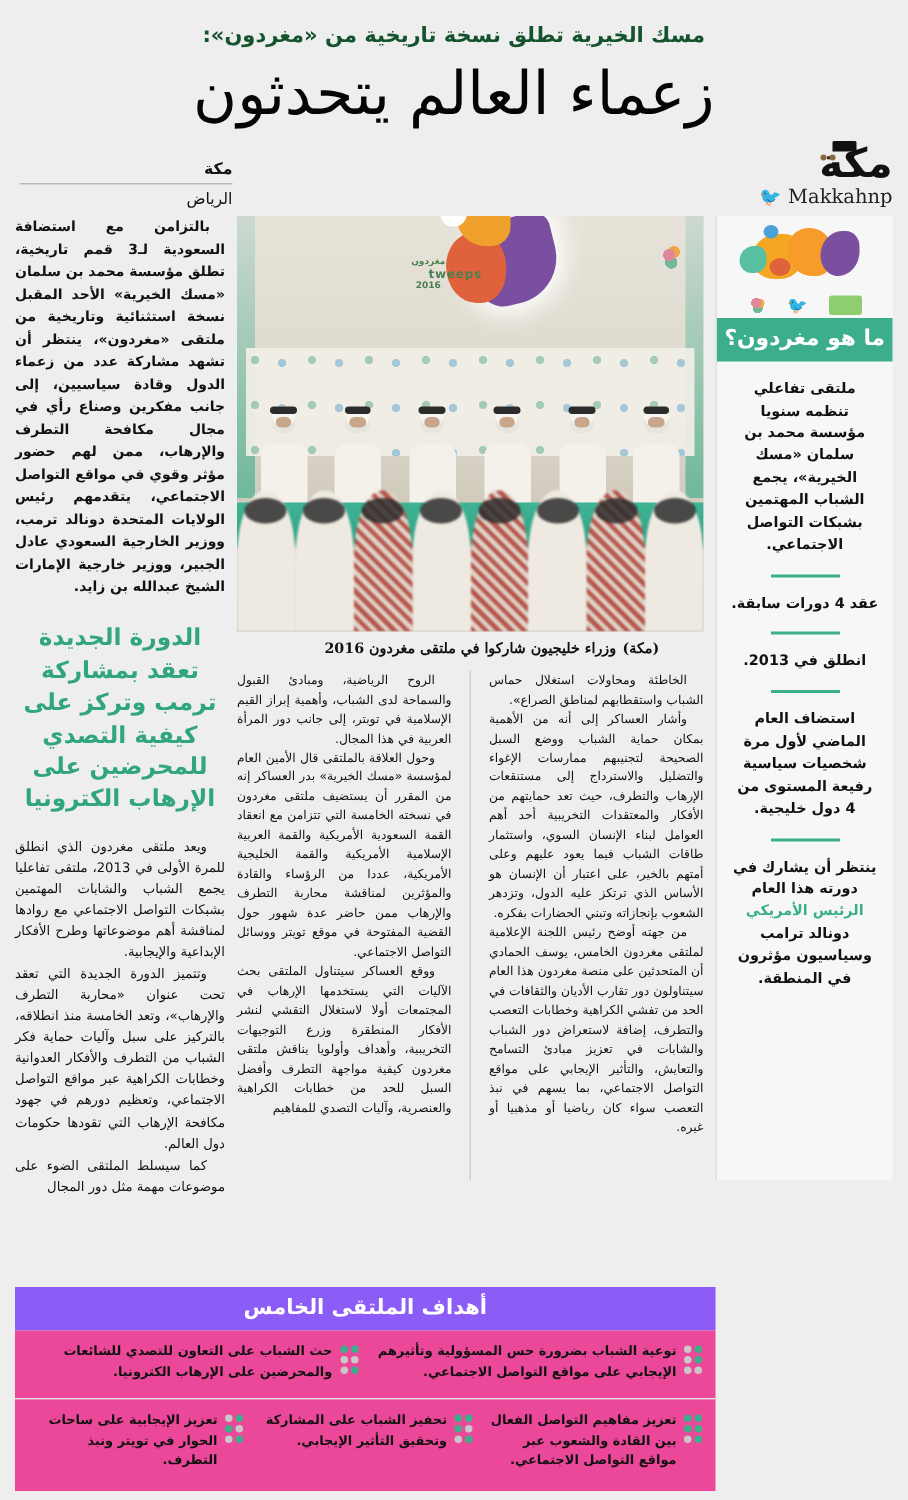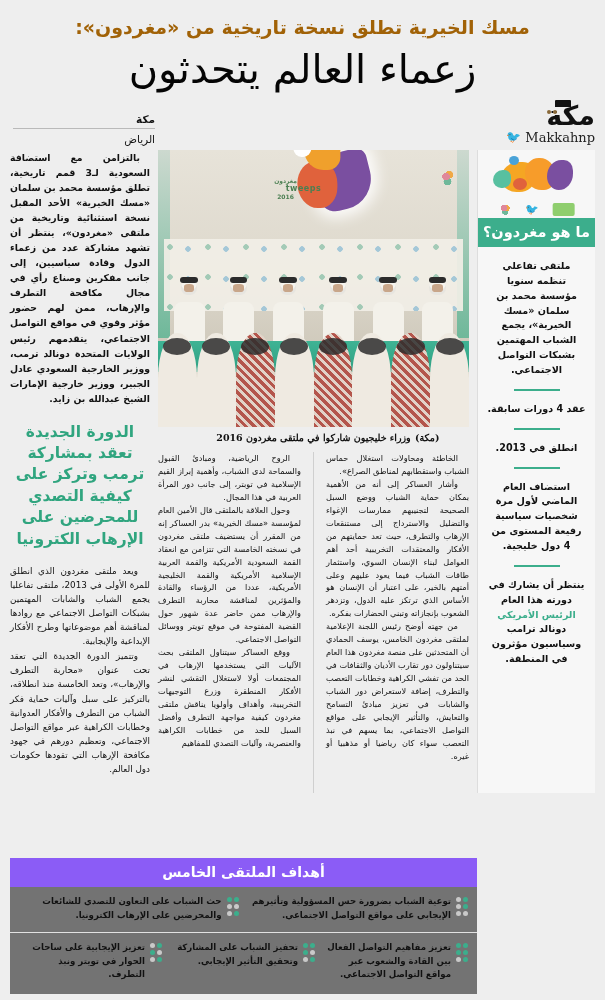--- a/index.html
+++ b/index.html
@@ -19,23 +19,23 @@
     height: 1000px;
     background: #eeeeee;
   }
 
   
   .headline-block {
     padding: 16px 18px 4px 18px;
     text-align: center;
   }
   .kicker {
-    font-size: 19px;
-    font-weight: bold;
-    color: #a16207;
+    font-size: 14px;
+    font-weight: bold;
+    color: #14532d;
     letter-spacing: -0.2px;
     line-height: 1.25;
     white-space: nowrap;
   }
   .main-headline {
     font-size: 40px;
     font-weight: normal;
     color: #050505;
     line-height: 1.18;
     margin-top: 6px;
@@ -406,21 +406,21 @@
     color: #fff;
     text-align: center;
     font-size: 14px;
     font-weight: bold;
     padding: 6px 0 7px 0;
     margin-right: 118px;
   }
   .goals-grid {
     display: flex;
     flex-direction: row-reverse;
-    background: #737373;
+    background: #ec4899;
     padding: 8px 4px 9px 4px;
     margin-right: 118px;
     border-bottom: 1px solid #e2e2e2;
   }
   .goal {
     flex: 1 1 0;
     display: flex;
     flex-direction: row;
     align-items: flex-start;
     gap: 5px;
@@ -476,20 +476,21 @@
   </div>
 
   <div class="body-grid">
 
     <div class="right-col">
       <div class="lead-para">بالتزامن مع استضافة السعودية لـ3 قمم تاريخية، تطلق مؤسسة محمد بن سلمان «مسك الخيرية» الأحد المقبل نسخة استثنائية وتاريخية من ملتقى «مغردون»، ينتظر أن تشهد مشاركة عدد من زعماء الدول وقادة سياسيين، إلى جانب مفكرين وصناع رأي في مجال مكافحة التطرف والإرهاب، ممن لهم حضور مؤثر وقوي في مواقع التواصل الاجتماعي، يتقدمهم رئيس الولايات المتحدة دونالد ترمب، ووزير الخارجية السعودي عادل الجبير، ووزير خارجية الإمارات الشيخ عبدالله بن زايد.</div>
       <div class="green-subhead">الدورة الجديدة تعقد بمشاركة ترمب وتركز على كيفية التصدي للمحرضين على الإرهاب الكترونيا</div>
       <div class="right-body">
         <p>ويعد ملتقى مغردون الذي انطلق للمرة الأولى في 2013، ملتقى تفاعليا يجمع الشباب والشابات المهتمين بشبكات التواصل الاجتماعي مع روادها لمناقشة أهم موضوعاتها وطرح الأفكار الإبداعية والإيجابية.</p>
         <p>وتتميز الدورة الجديدة التي تعقد تحت عنوان «محاربة التطرف والإرهاب»، وتعد الخامسة منذ انطلاقه، بالتركيز على سبل وآليات حماية فكر الشباب من التطرف والأفكار العدوانية وخطابات الكراهية عبر مواقع التواصل الاجتماعي، وتعظيم دورهم في جهود مكافحة الإرهاب التي تقودها حكومات دول العالم.</p>
+        <p>كما سيسلط الملتقى الضوء على موضوعات مهمة مثل دور المجال</p>
       </div>
     </div>
 
     <div class="left-area">
 
       <div class="photo-wrap">
         <div class="photo">
           <div class="ph-wall"></div>
           <div class="ph-sidepanel-l"></div>
           <div class="ph-sidepanel-r"></div>

